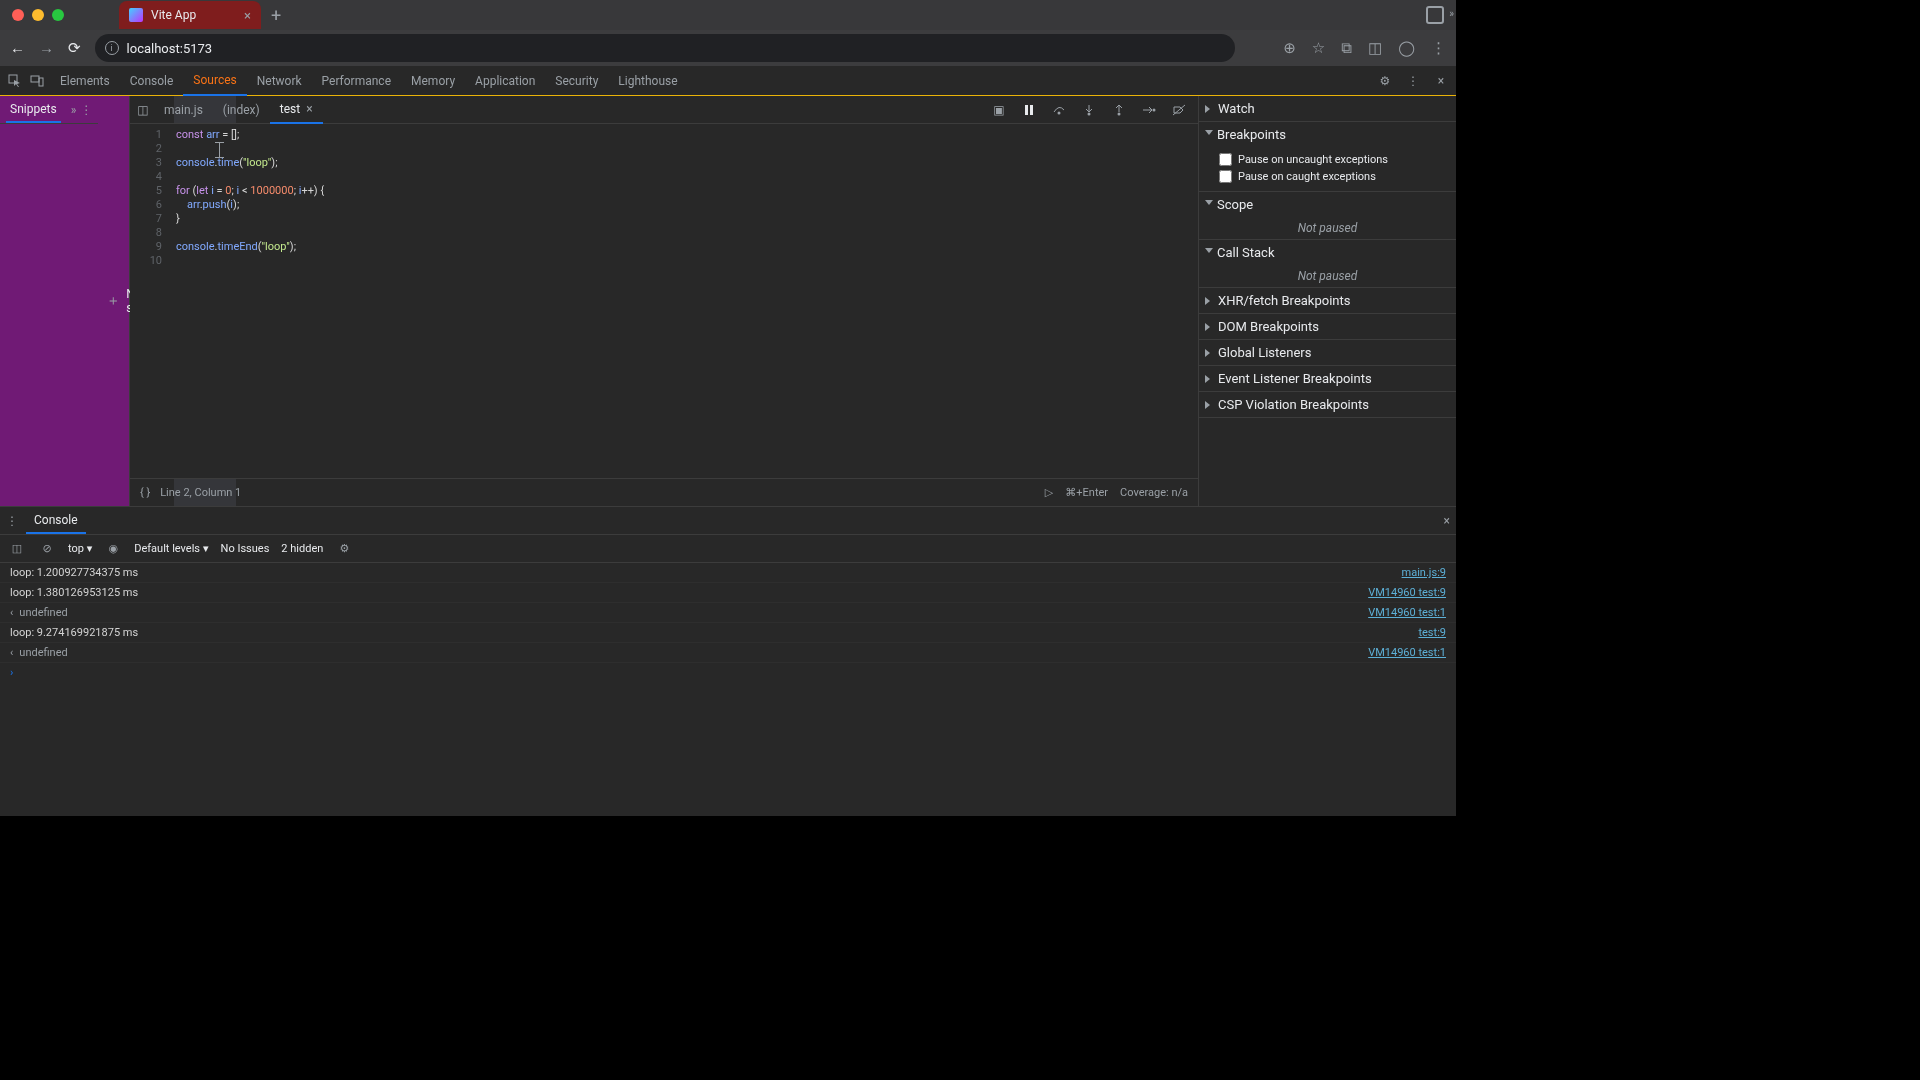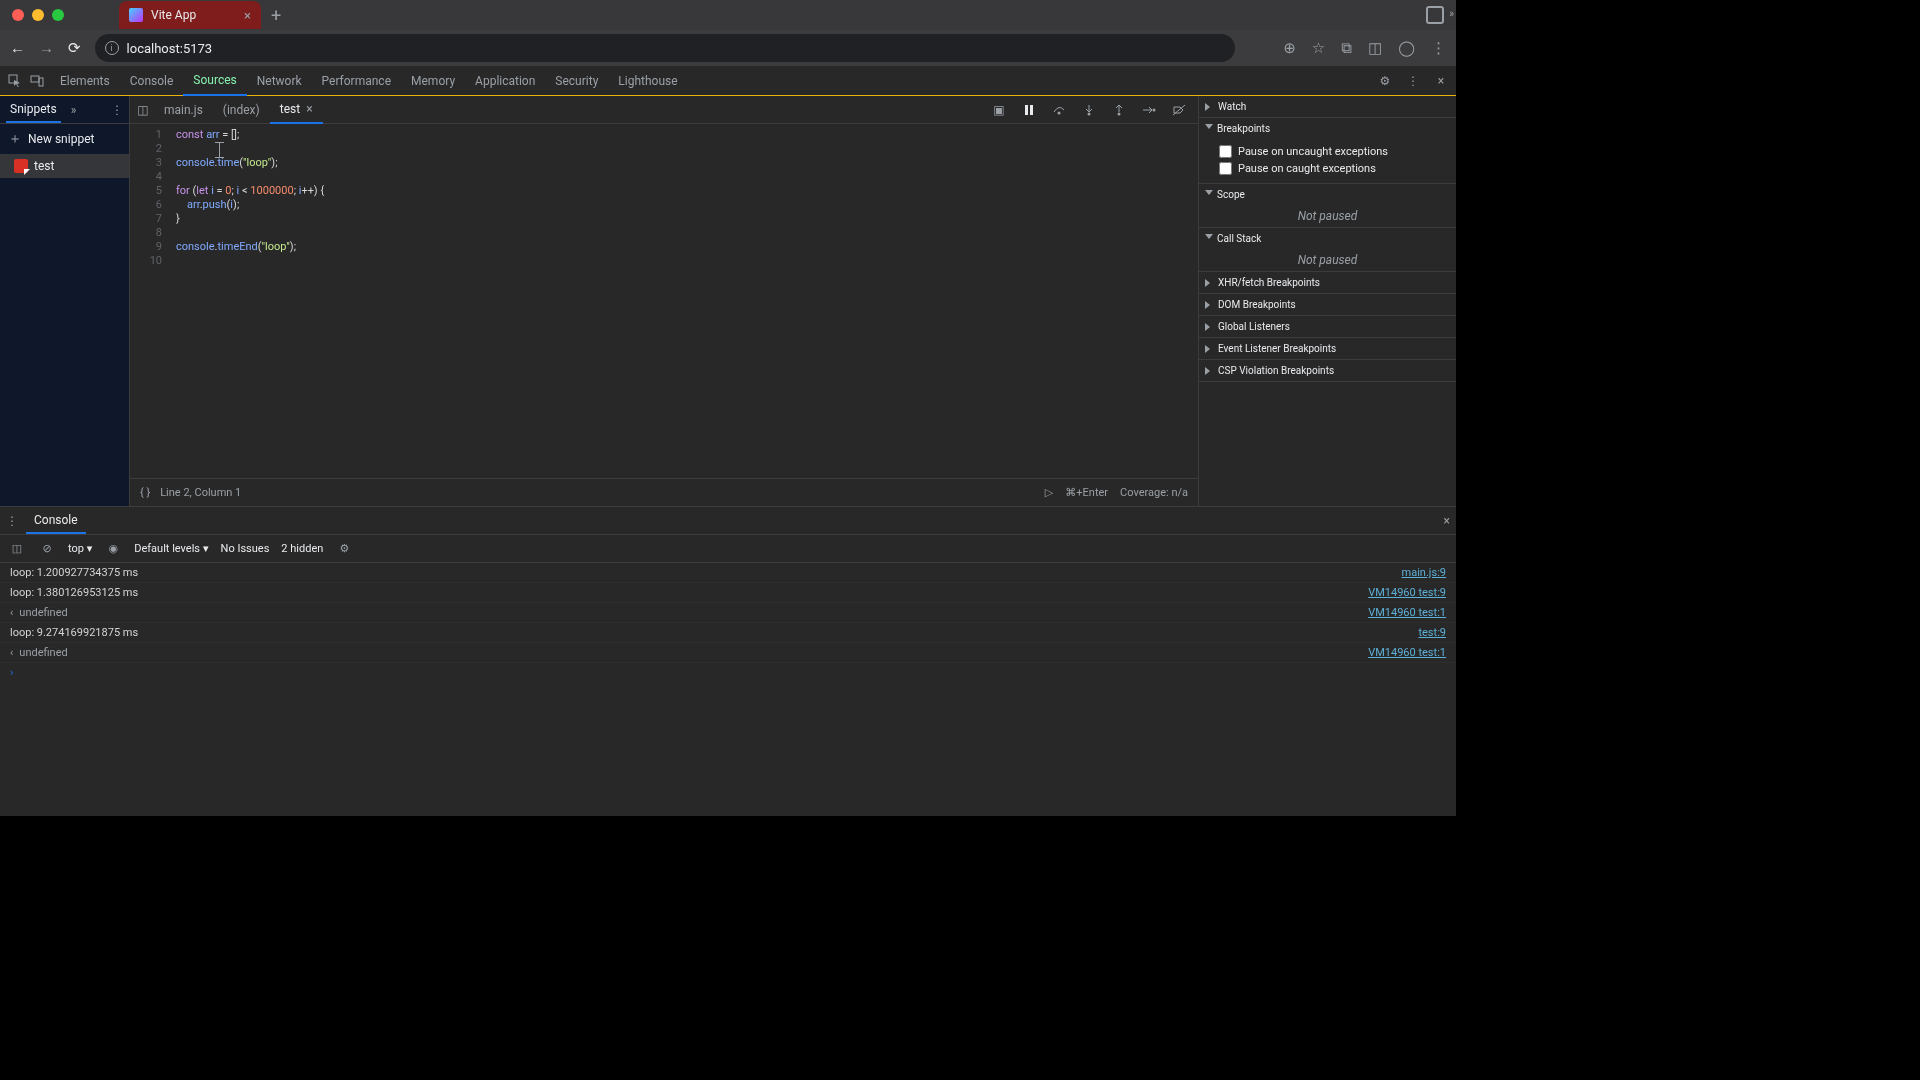--- a/index.html
+++ b/index.html
@@ -30,27 +30,27 @@
 
 .page { width:485px; background:#fff; padding:3px; }
 .page-inner{border:2px solid #a00;padding:4px 6px}
 .page h1{font-family:"Times New Roman",serif;font-size:46px;font-weight:400;color:#001f3f;text-shadow:1px 1px 0 #888}
 
 
 .devtools{flex:1;background:#282828;display:flex;flex-direction:column;color:#e8eaed;font-size:12px}
 .dt-tabs{height:30px;background:#282828;border-bottom:1px solid #eab308;display:flex;align-items:center;padding:0 6px;gap:4px}
 .dt-ico{width:18px;height:18px;display:flex;align-items:center;justify-content:center;color:#9aa0a6}
 .dt-tab{padding:0 10px;height:30px;display:flex;align-items:center;color:#9aa0a6;cursor:pointer}
-.dt-tab.active{color:#86efac;border-bottom:2px solid #1a73e8}
+.dt-tab.active{color:#f97316;border-bottom:2px solid #1a73e8}
 .dt-right{margin-left:auto;display:flex;gap:10px;align-items:center}
 
 .dt-body{flex:1;display:flex;min-height:0}
 
 
-.src-nav{width:130px;background:#0f172a;border-right:1px solid #3c3c3c;display:flex;flex-direction:column}
+.src-nav{width:130px;background:#701a75;border-right:1px solid #3c3c3c;display:flex;flex-direction:row}
 .src-nav-tabs{height:28px;display:flex;align-items:center;padding:0 6px;border-bottom:1px solid #3c3c3c;gap:4px}
 .src-nav-tabs .lbl{color:#e8eaed;border-bottom:2px solid #1a73e8;padding:5px 4px}
 .src-nav-tabs .more{color:#9aa0a6;margin-left:6px}
 .src-nav-tabs .dots{margin-left:auto;color:#9aa0a6}
 .new-snip{display:flex;align-items:center;gap:6px;padding:6px 8px;color:#e8eaed}
 .new-snip .plus{font-size:14px;color:#9aa0a6}
 .snip-item{display:flex;align-items:center;gap:6px;padding:5px 8px 5px 14px;background:#35363a}
 .snip-ico{width:14px;height:14px;background:#d93025;border-radius:2px;position:relative}
 .snip-ico::after{content:"";position:absolute;right:-2px;bottom:-2px;width:0;height:0;border:3px solid transparent;border-left-color:#fff;border-top-color:#fff}
 
@@ -73,21 +73,21 @@
 .cursor-caret::before,.cursor-caret::after{content:"";position:absolute;background:#9aa0a6}
 .cursor-caret::before{left:5px;top:0;width:1px;height:16px}
 .cursor-caret::after{left:1px;top:0;width:9px;height:1px;box-shadow:0 15px 0 #9aa0a6}
 
 .status{height:28px;border-top:1px solid #3c3c3c;display:flex;align-items:center;padding:0 10px;gap:10px;color:#9aa0a6;font-size:11px}
 .status .right{margin-left:auto;display:flex;gap:12px;align-items:center}
 
 
 .dbg{width:258px;border-left:1px solid #3c3c3c;background:#282828;overflow-y:auto}
 .dbg-sec{border-bottom:1px solid #3c3c3c}
-.dbg-head{display:flex;align-items:center;gap:4px;padding:5px 6px;color:#e8eaed;font-size:10px}
+.dbg-head{display:flex;align-items:center;gap:4px;padding:5px 6px;color:#e8eaed;font-size:13px}
 .tri{width:0;height:0;border:4px solid transparent}
 .tri.r{border-left:5px solid #9aa0a6}
 .tri.d{border-top:5px solid #9aa0a6}
 .dbg-body{padding:4px 8px 6px 20px;font-size:11px}
 .chk{display:flex;align-items:center;gap:6px;padding:2px 0;color:#e8eaed}
 .chk input{accent-color:#1a73e8}
 .np{color:#9aa0a6;font-style:italic;text-align:center;padding:4px 0}
 
 
 .drawer{height:310px;border-top:1px solid #3c3c3c;display:flex;flex-direction:column;background:#282828}

